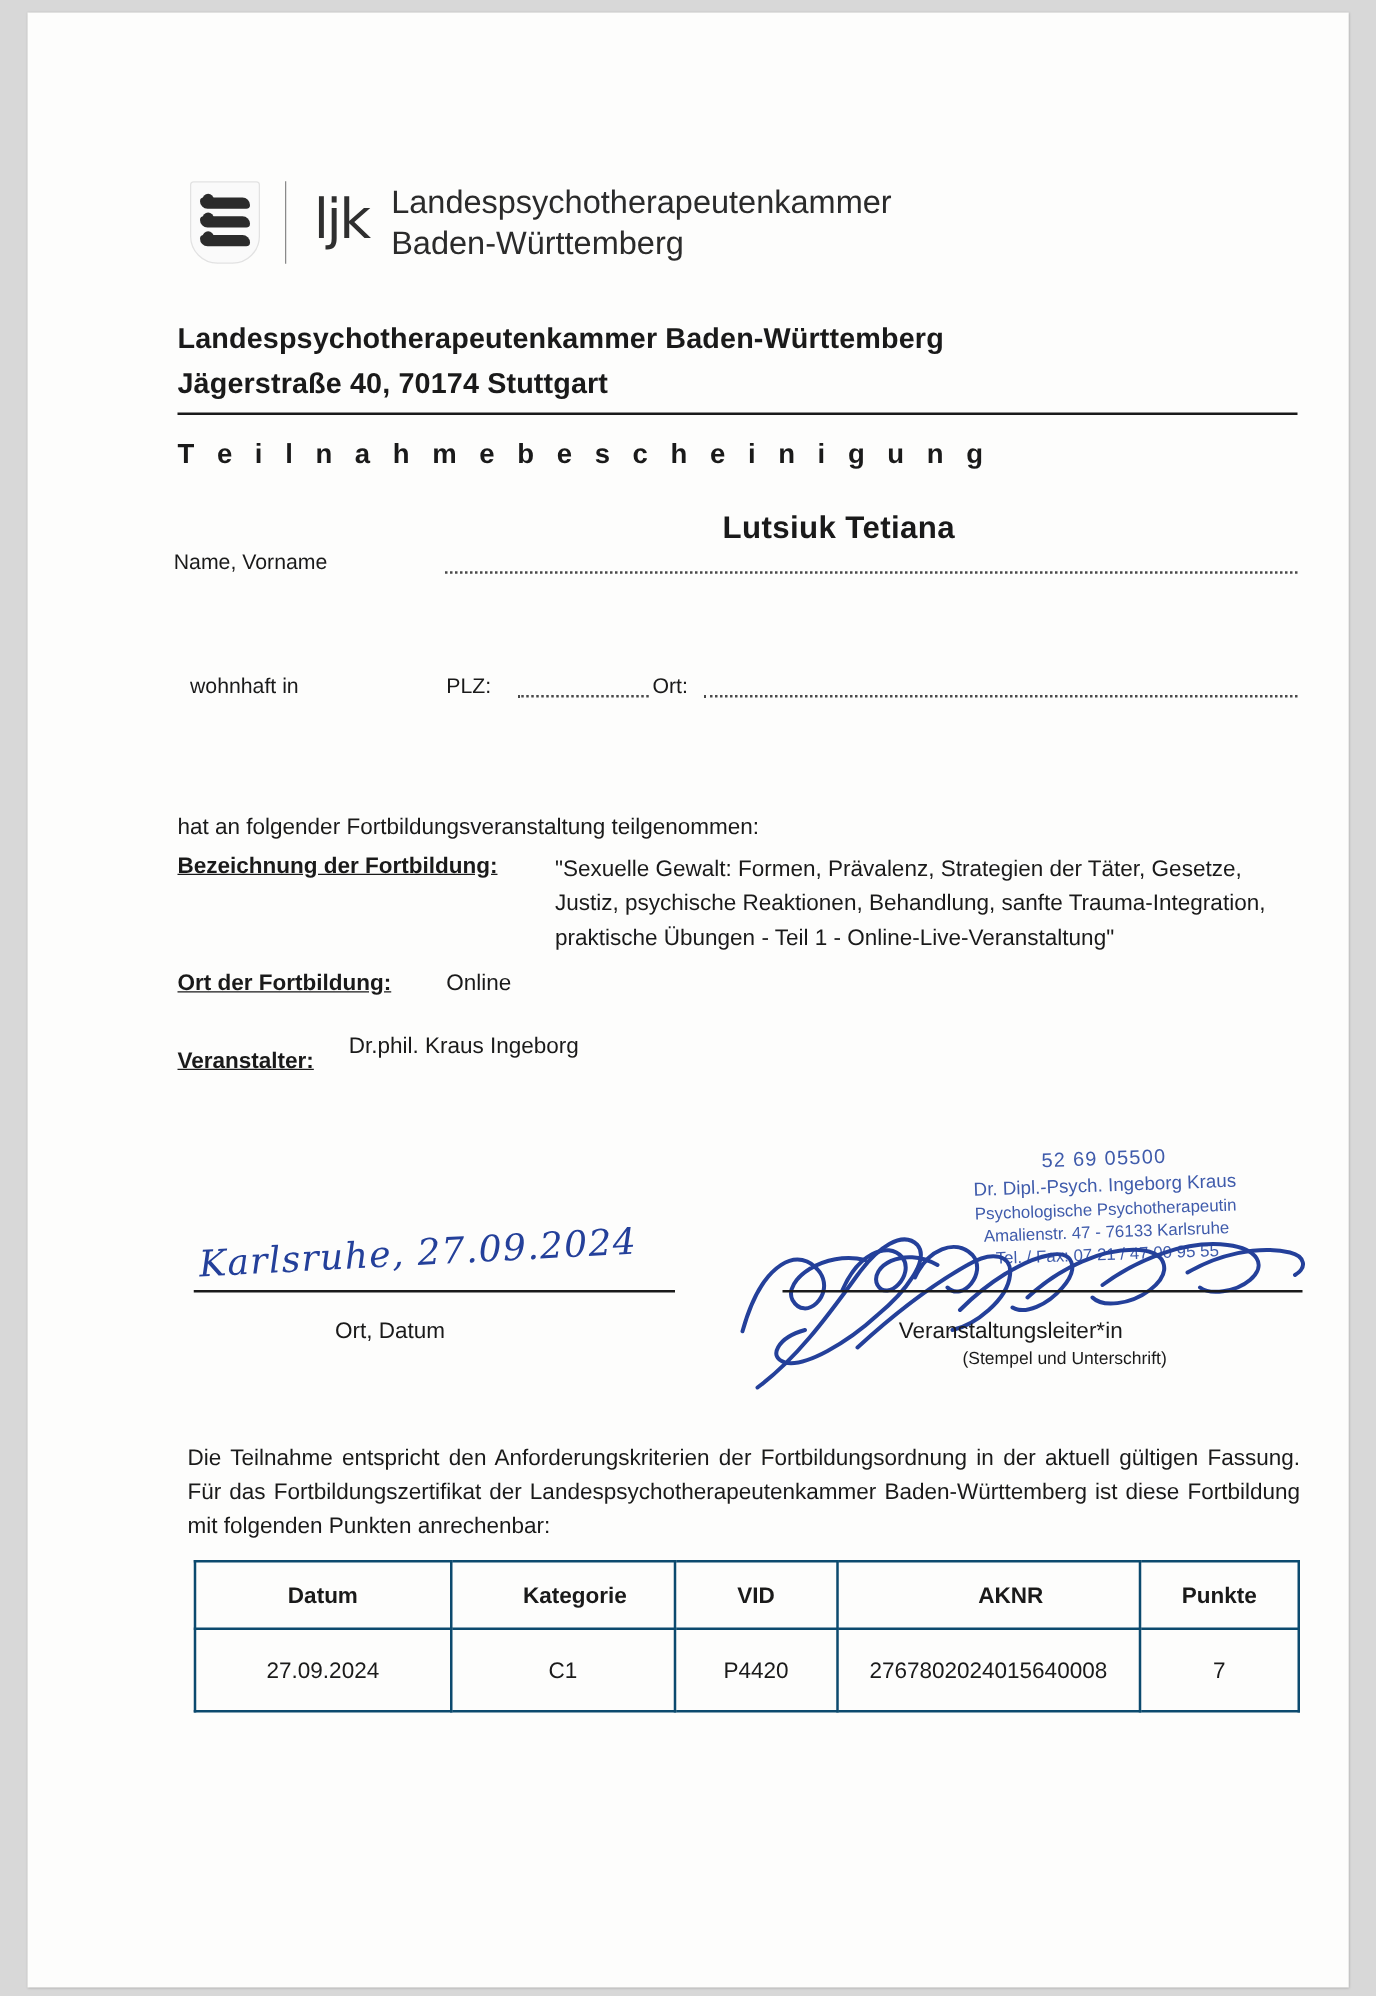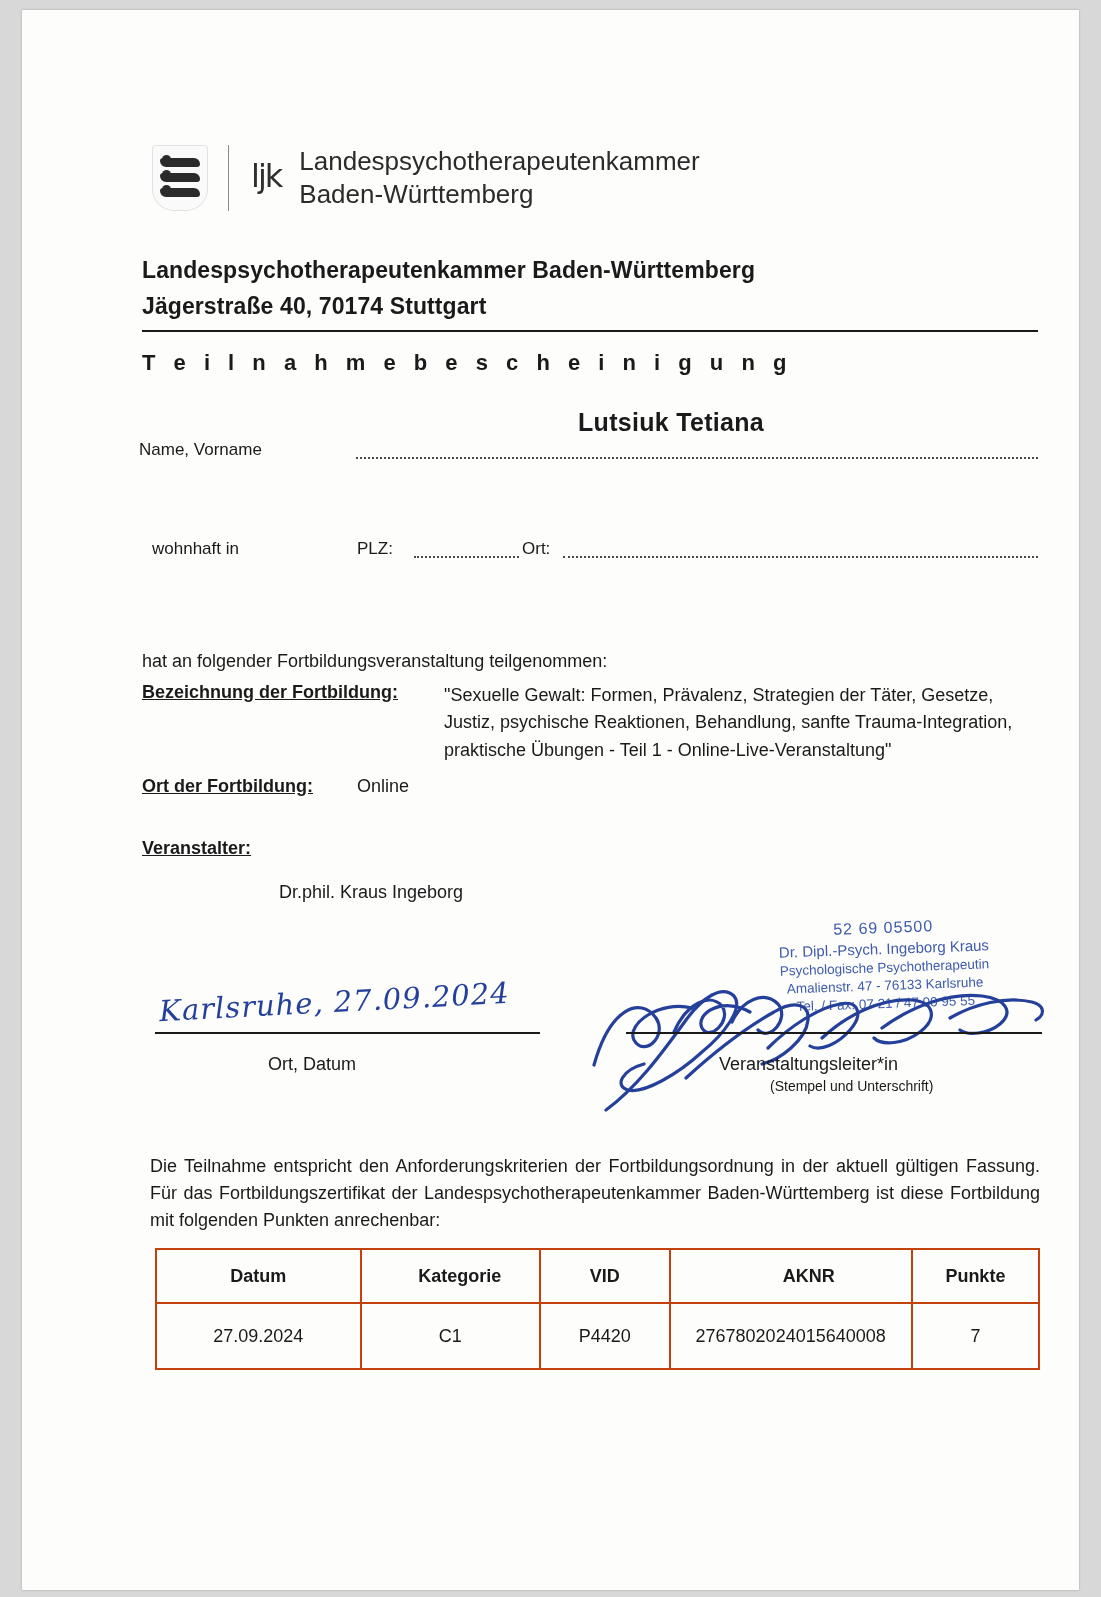--- a/index.html
+++ b/index.html
@@ -74,21 +74,21 @@
   }
   .vdivider {
     width: 1px;
     height: 66px;
     background: #8a8a8a;
     margin: 0 22px 0 20px;
     flex: 0 0 auto;
   }
   .lpk-mark {
     font-family: "DejaVu Sans", sans-serif;
-    font-size: 32px;
+    font-size: 44px;
     letter-spacing: -2px;
     color: #2f2f2f;
     font-weight: 400;
     flex: 0 0 auto;
     margin-right: 18px;
     position: relative;
     top: -2px;
   }
   .lpk-name {
     font-size: 26px;
@@ -170,21 +170,21 @@
   .lbl-bez { left: 120px; top: 672px; }
   .val-bez {
     left: 422px;
     top: 672px;
     width: 598px;
     line-height: 1.52;
   }
   .lbl-ortfb { left: 120px; top: 766px; }
   .val-ortfb { left: 335px; top: 766px; }
   .lbl-veranst { left: 120px; top: 828px; }
-  .val-veranst { left: 257px; top: 872px; }
+  .val-veranst { left: 257px; top: 816px; }
 
   
   .sig-line-left {
     position: absolute;
     left: 133px;
     top: 1022px;
     width: 385px;
     height: 2px;
     background: #1a1a1a;
   }
@@ -270,21 +270,21 @@
   table.points {
     position: absolute;
     left: 133px;
     top: 1238px;
     width: 885px;
     border-collapse: collapse;
     font-size: 18px;
   }
   table.points th,
   table.points td {
-    border: 2px solid #c2410c;
+    border: 2px solid #0c4a6e;
     text-align: center;
     font-weight: normal;
     height: 50px;
   }
   table.points th { font-weight: bold; }
   table.points td { height: 62px; }
   .col-datum { width: 230px; }
   .col-kat { width: 176px; padding-left: 20px; }
   .col-vid { width: 145px; }
   .col-aknr { width: 215px; padding-left: 37px; }

